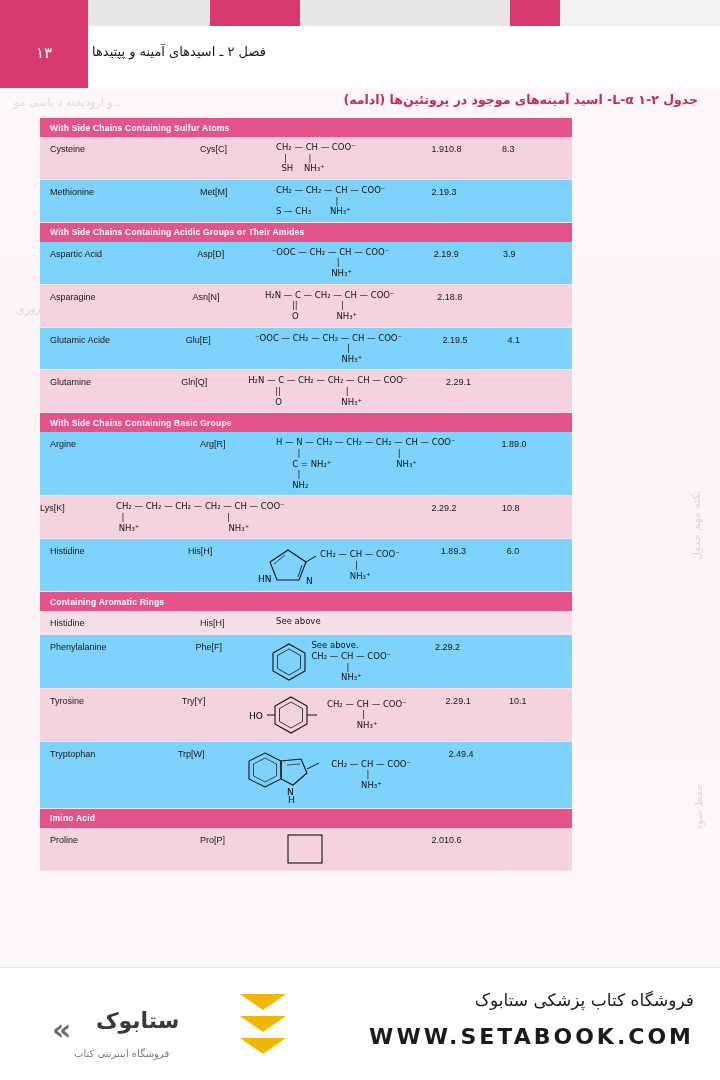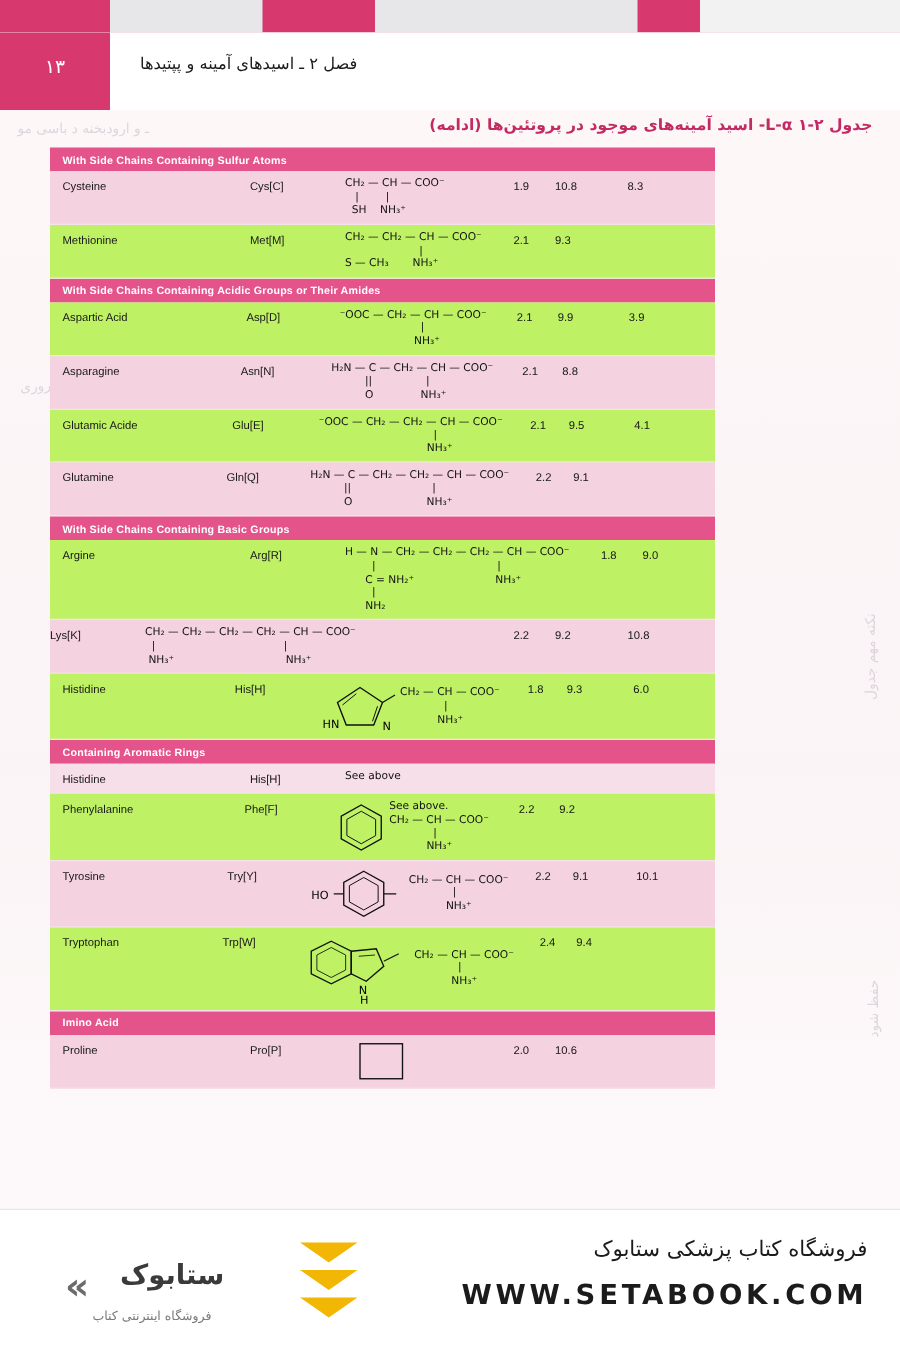--- a/index.html
+++ b/index.html
@@ -34,21 +34,21 @@
   .pagenum-box{
     position:absolute;top:26px;left:0;width:88px;height:62px;
     background:#d7396f;
   }
   .pagenum{
     position:absolute;top:44px;left:0;width:88px;
     text-align:center;color:#ffffff;font-size:15px;letter-spacing:1px;
     font-family:"DejaVu Sans", sans-serif;
   }
   .chaptertitle{
-    position:absolute;top:44px;left:112px;width:300px;
+    position:absolute;top:44px;left:92px;width:300px;
     font-size:13px;color:#1a1a1a;direction:rtl;text-align:left;
     font-family:"DejaVu Sans", sans-serif;
   }
   .header-underline{
     position:absolute;top:88px;left:0;width:720px;height:2px;background:#d7396f;
   }
 
   
   .bgwash{
     position:absolute;top:88px;left:0;width:720px;height:880px;
@@ -76,26 +76,26 @@
     height:19px;background:#e5538b;color:#ffffff;
     font-size:8.5px;font-weight:bold;
     display:flex;align-items:center;
     padding-left:10px;letter-spacing:.2px;
   }
   .row{
     position:relative;display:flex;align-items:stretch;
     border-bottom:1px solid #f6e2ea;
   }
   .row.shade-a{background:#f4d2e0;}
-  .row.shade-b{background:#bef264;}
+  .row.shade-b{background:#7dd3fc;}
   .row.shade-c{background:#f7dfe9;}
   .c-name{width:150px;padding:7px 0 6px 10px;font-size:9px;color:#171717;}
   .c-abbr{width:72px;padding:7px 0 6px 0;font-size:9px;color:#171717;}
   .c-struct{flex:1;padding:5px 4px 5px 4px;position:relative;}
-  .c-v1{width:54px;padding:7px 0 6px 0;font-size:9px;color:#171717;text-align:center;}
+  .c-v1{width:54px;padding:7px 0 6px 0;font-size:9px;color:#171717;text-align:right;}
   .c-v2{width:58px;padding:7px 0 6px 0;font-size:9px;color:#171717;text-align:left;}
   .c-v3{width:58px;padding:7px 12px 6px 0;font-size:9px;color:#171717;text-align:left;}
 
   .struct{
     font-family:"DejaVu Sans", sans-serif;
     font-size:8.5px;color:#121212;line-height:1.25;white-space:pre;
   }
   svg{display:block;}
 
   

